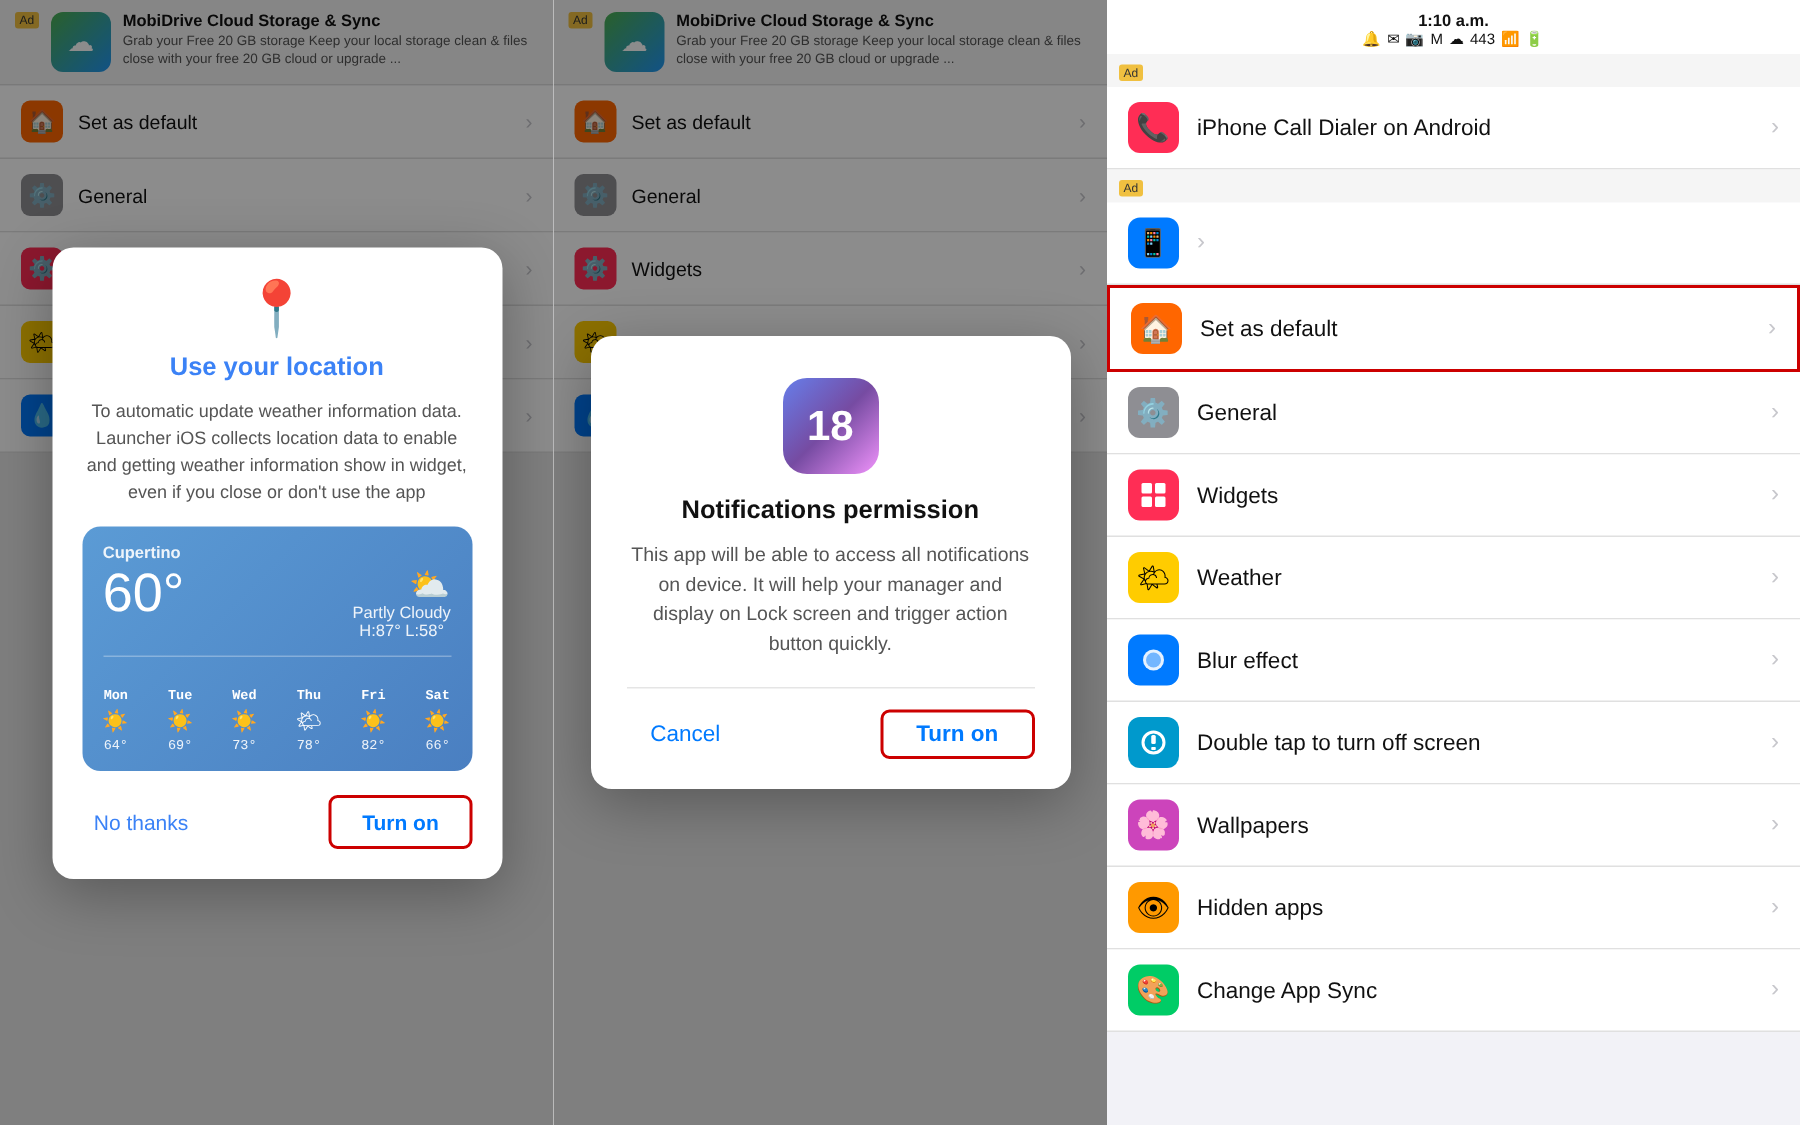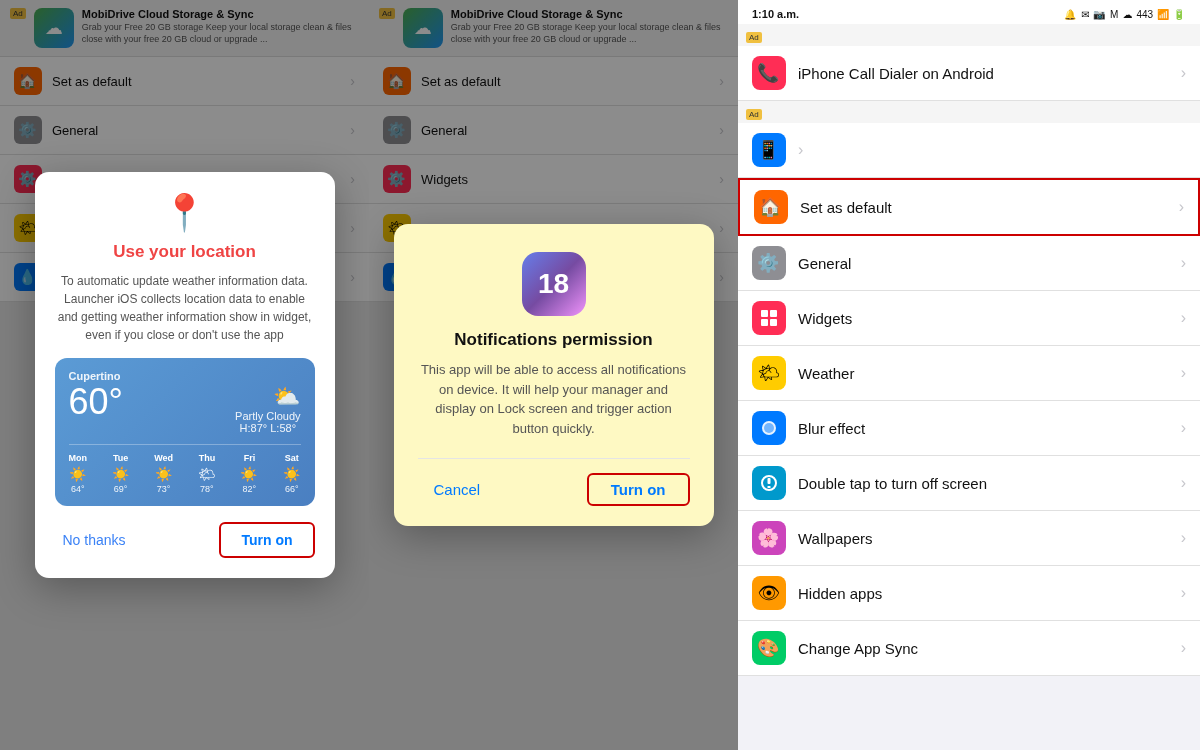--- a/index.html
+++ b/index.html
@@ -121,21 +121,21 @@
       box-shadow: 0 10px 40px rgba(0,0,0,0.3);
     }
     .location-pin {
       font-size: 36px;
       color: #888;
       margin-bottom: 8px;
     }
     .location-title {
       font-size: 17px;
       font-weight: 700;
-      color: #ef4444;
+      color: #3b82f6;
       margin-bottom: 10px;
     }
     .location-desc {
       font-size: 12px;
       color: #555;
       line-height: 1.5;
       margin-bottom: 14px;
     }
 
     
@@ -166,21 +166,22 @@
     .weather-condition {
       font-size: 11px;
       text-align: center;
       opacity: 0.9;
     }
     .weather-forecast {
       display: flex;
       justify-content: space-between;
       margin-top: 10px;
       border-top: 1px solid rgba(255,255,255,0.3);
-      padding-top: 8px;
+      padding-top: 21px;
+      font-family: Liberation Mono, monospace;
     }
     .forecast-day {
       text-align: center;
       font-size: 9px;
     }
     .forecast-day-name {
       font-weight: 600;
       margin-bottom: 3px;
     }
     .forecast-icon {
@@ -217,21 +218,21 @@
       border: 2px solid #cc0000;
       padding: 8px 20px;
       border-radius: 6px;
     }
 
     
     
 
     
     .notif-modal {
-      background: #fef9c3;
+      background: #ffffff;
       border-radius: 14px;
       width: 320px;
       padding: 28px 24px 20px;
       text-align: center;
       box-shadow: 0 10px 40px rgba(0,0,0,0.3);
     }
     .notif-app-icon {
       width: 64px;
       height: 64px;
       border-radius: 16px;
@@ -293,20 +294,21 @@
       flex-shrink: 0;
     }
     .settings-status-bar {
       background: white;
       padding: 8px 14px 4px;
       display: flex;
       justify-content: space-between;
       align-items: center;
       font-size: 10px;
       color: #111;
+      flex-direction: column;
     }
     .status-time {
       font-size: 11px;
       font-weight: 600;
     }
     .status-icons {
       display: flex;
       gap: 4px;
       align-items: center;
       font-size: 10px;

